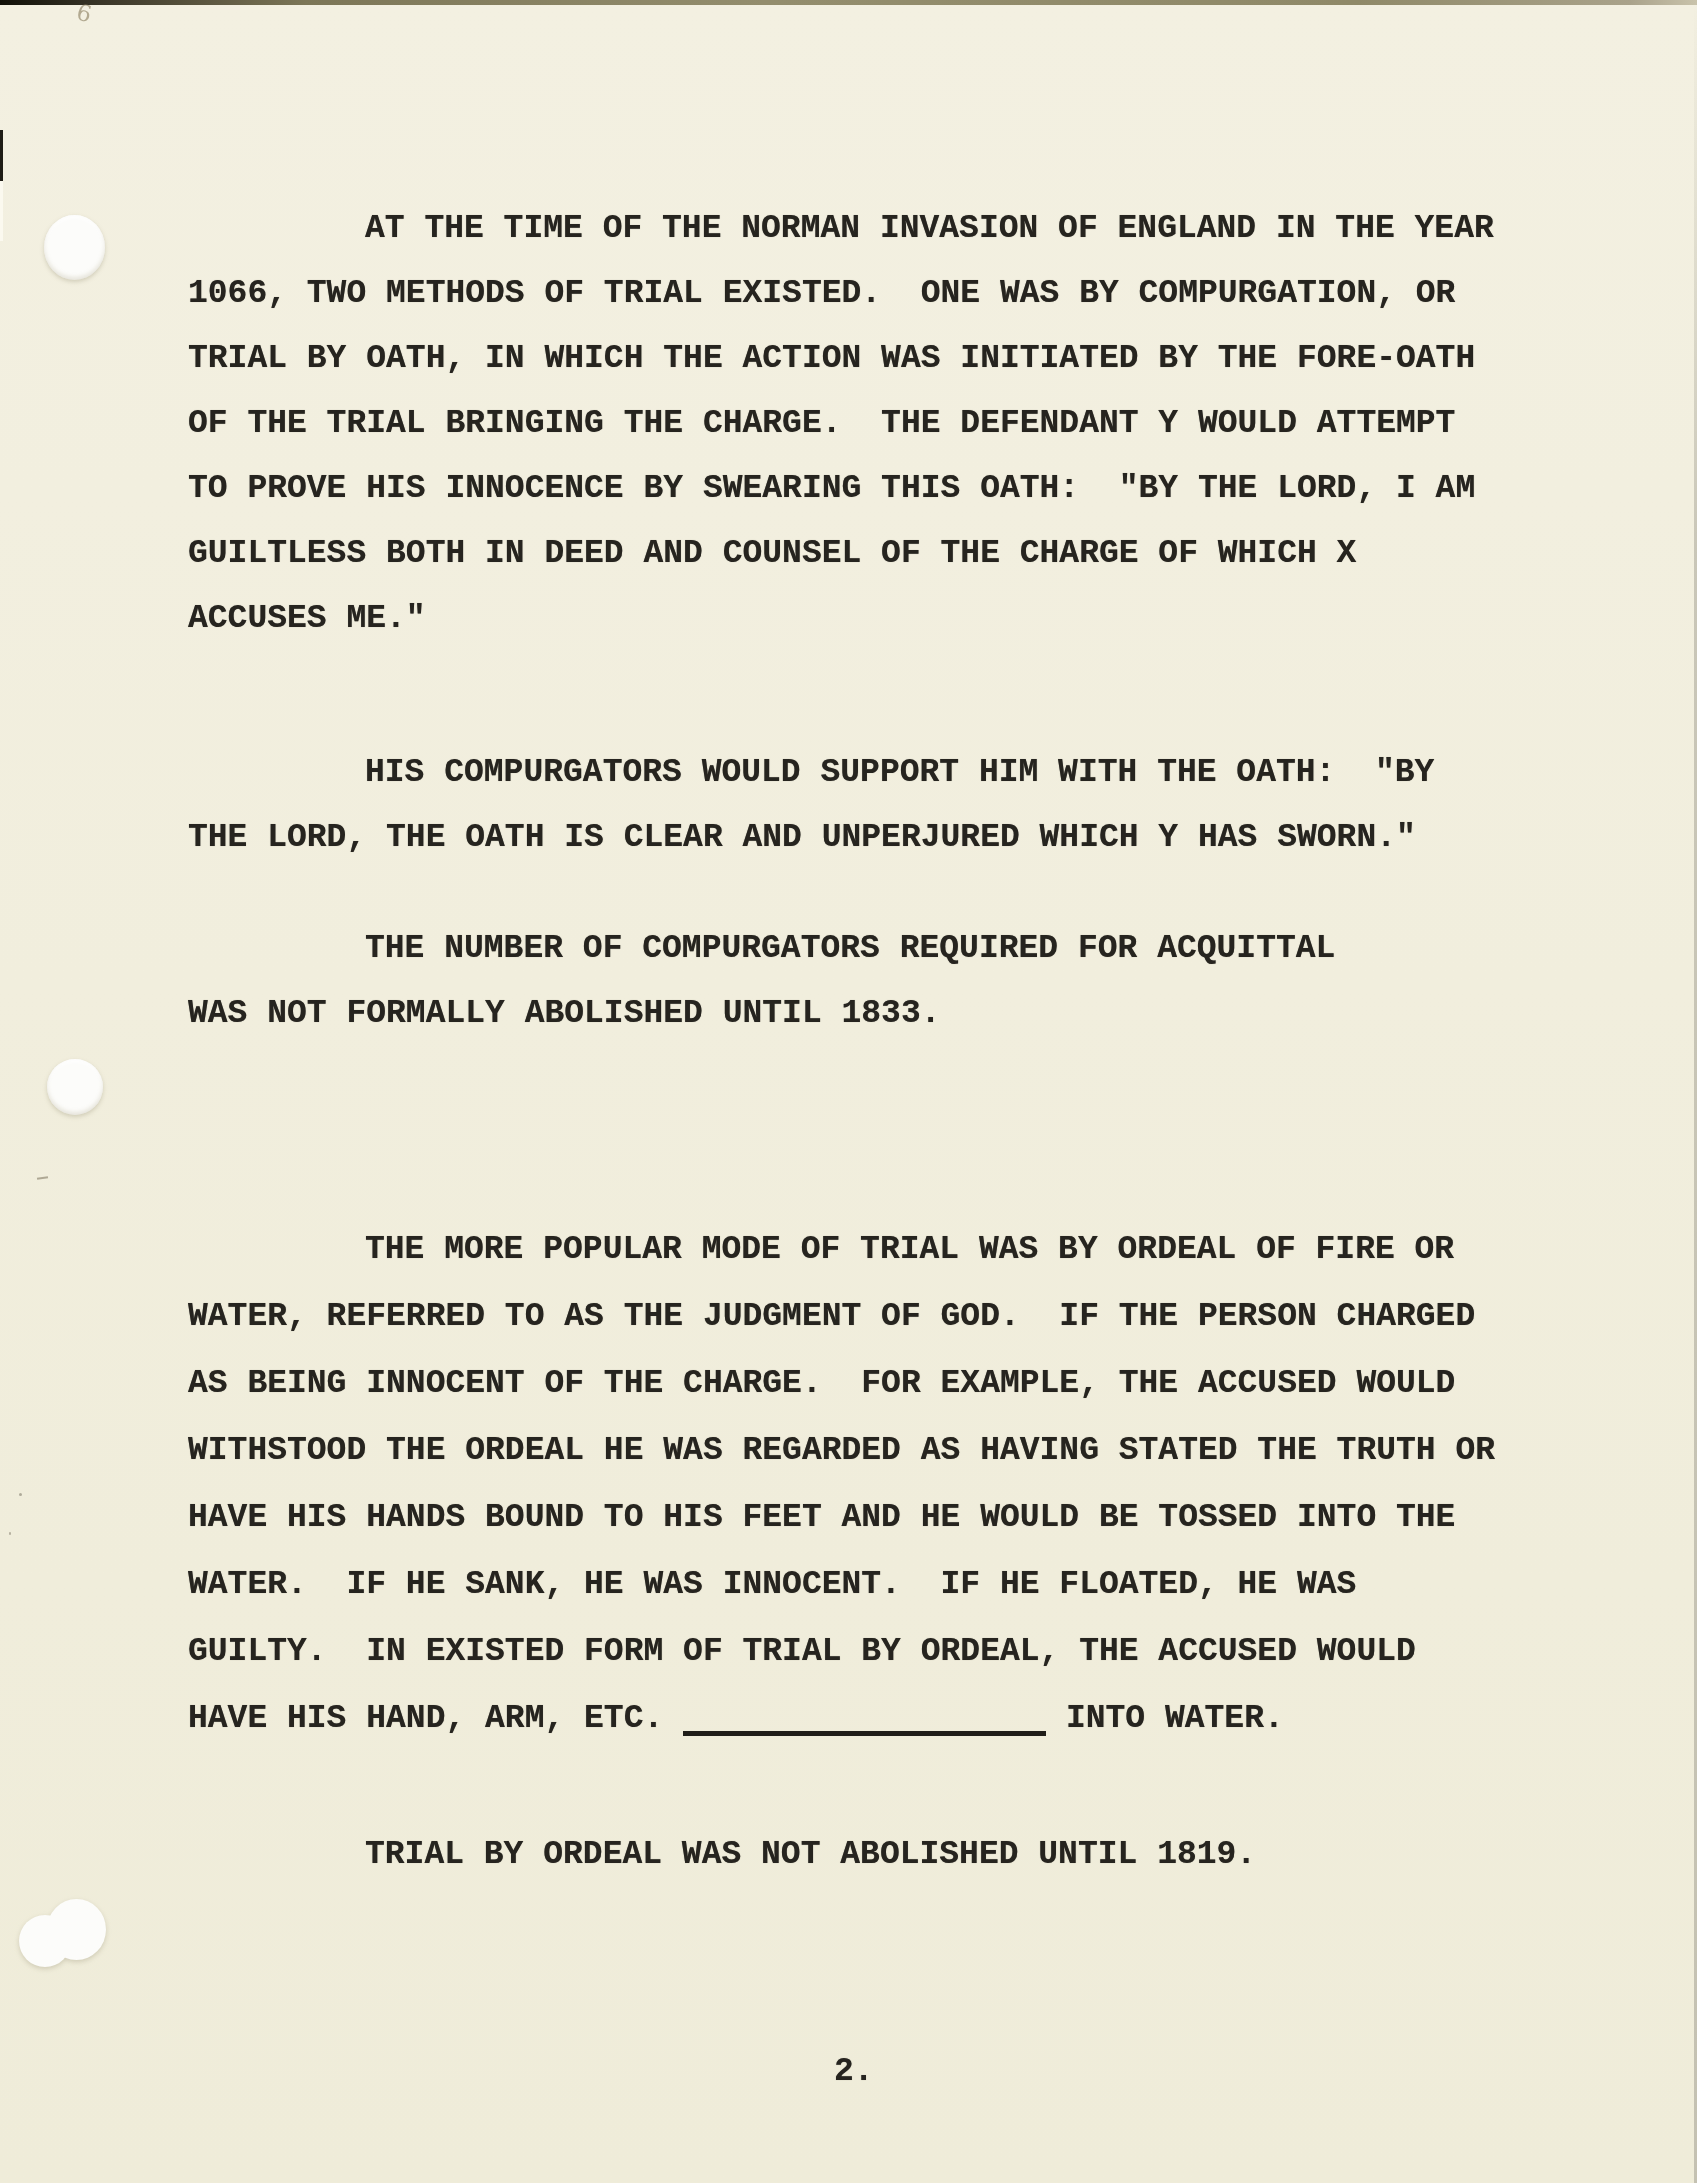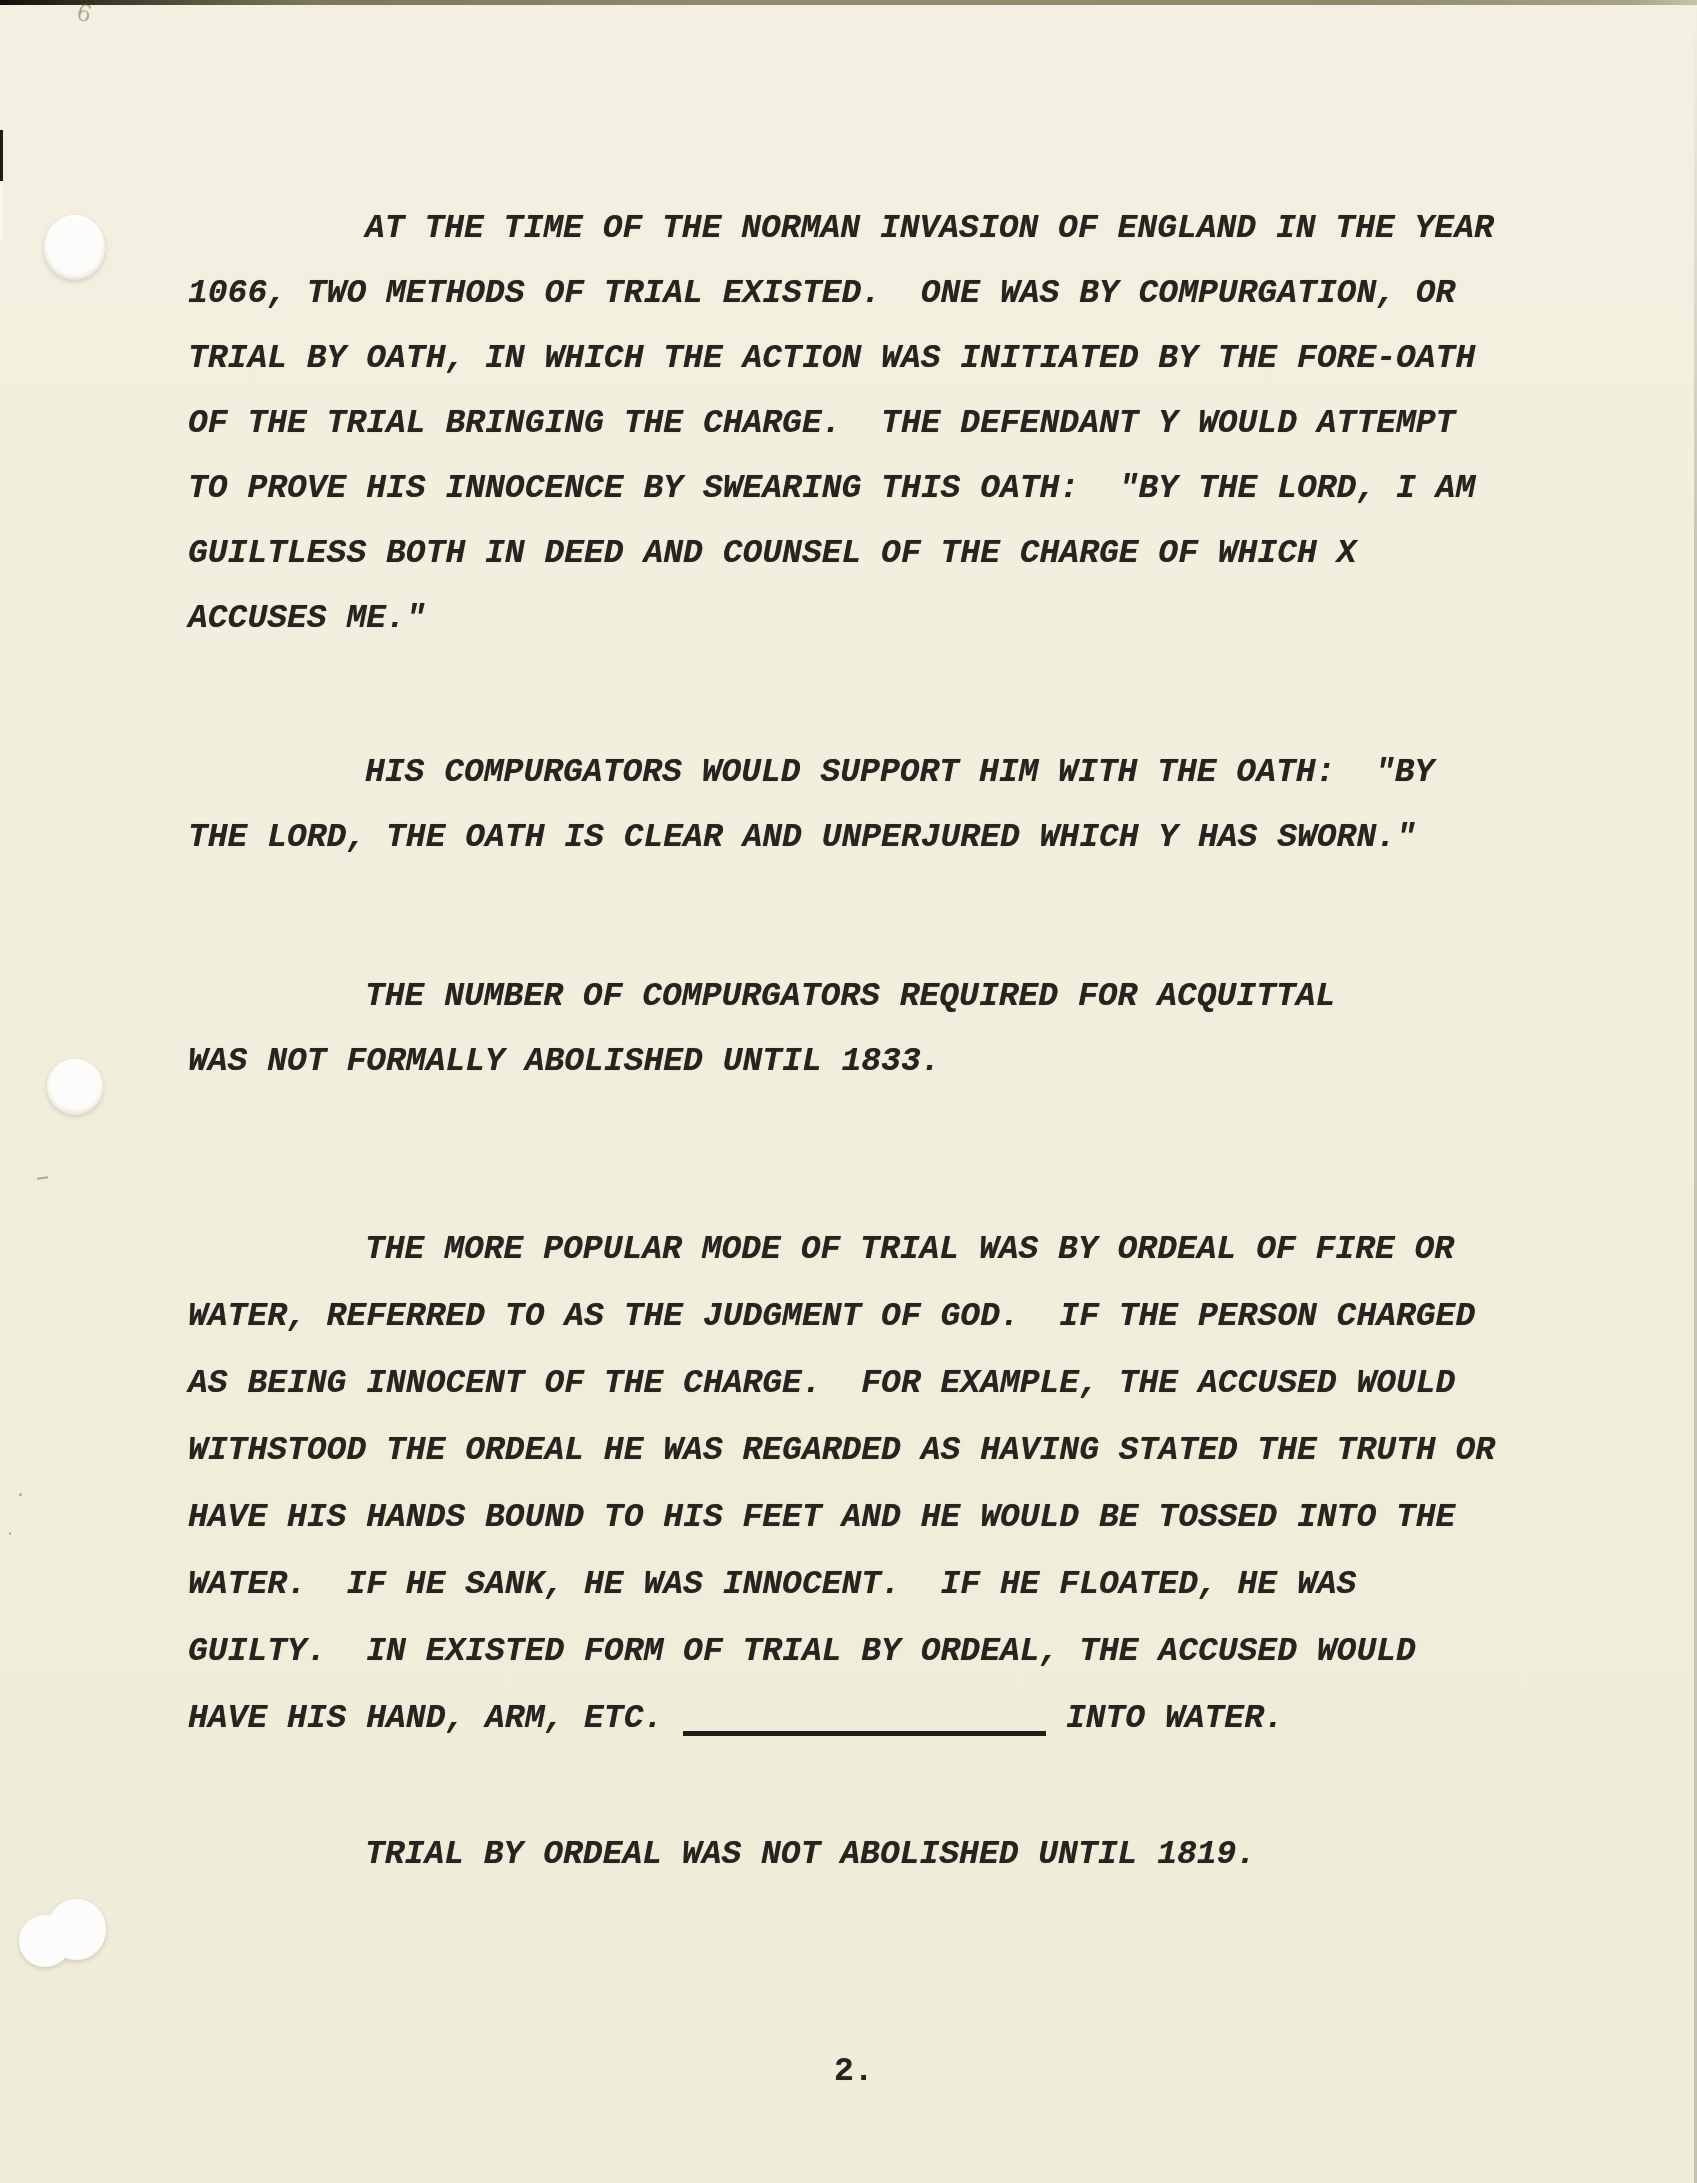--- a/index.html
+++ b/index.html
@@ -72,21 +72,20 @@
   
   .para {
     position: absolute;
     left: 188px;
     right: 80px;
   }
   .line {
     height: 65px;
     line-height: 65px;
     white-space: pre;
-    font-style: italic;
   }
   .para-4 .line { height: 67px; line-height: 67px; }
   .line.indent { padding-left: 177px; }
   .blank {
     display: inline-block;
     width: 363px;
     height: 8px;
     border-bottom: 5.3px solid #201e19;
     vertical-align: -9.3px;
   }
@@ -125,21 +124,21 @@
     <div class="line">TO PROVE HIS INNOCENCE BY SWEARING THIS OATH:  "BY THE LORD, I AM</div>
     <div class="line">GUILTLESS BOTH IN DEED AND COUNSEL OF THE CHARGE OF WHICH X</div>
     <div class="line">ACCUSES ME."</div>
   </div>
 
   <div class="para para-2" style="top:740px">
     <div class="line indent">HIS COMPURGATORS WOULD SUPPORT HIM WITH THE OATH:  "BY</div>
     <div class="line">THE LORD, THE OATH IS CLEAR AND UNPERJURED WHICH Y HAS SWORN."</div>
   </div>
 
-  <div class="para para-3" style="top:964px">
+  <div class="para para-3" style="top:916px">
     <div class="line indent">THE NUMBER OF COMPURGATORS REQUIRED FOR ACQUITTAL</div>
     <div class="line">WAS NOT FORMALLY ABOLISHED UNTIL 1833.</div>
   </div>
 
   <div class="para para-4" style="top:1216px">
     <div class="line indent">THE MORE POPULAR MODE OF TRIAL WAS BY ORDEAL OF FIRE OR</div>
     <div class="line">WATER, REFERRED TO AS THE JUDGMENT OF GOD.  IF THE PERSON CHARGED</div>
     <div class="line">AS BEING INNOCENT OF THE CHARGE.  FOR EXAMPLE, THE ACCUSED WOULD</div>
     <div class="line">WITHSTOOD THE ORDEAL HE WAS REGARDED AS HAVING STATED THE TRUTH OR</div>
     <div class="line">HAVE HIS HANDS BOUND TO HIS FEET AND HE WOULD BE TOSSED INTO THE</div>

